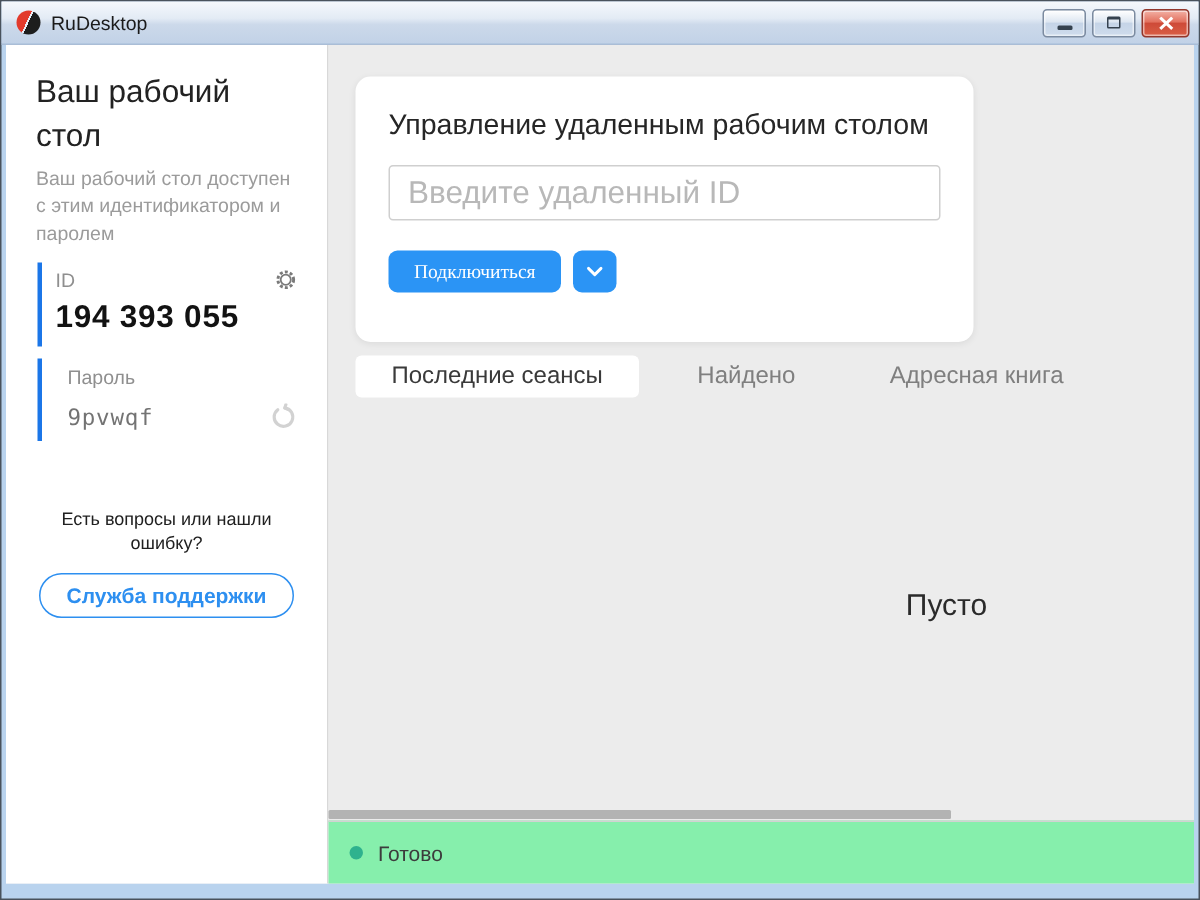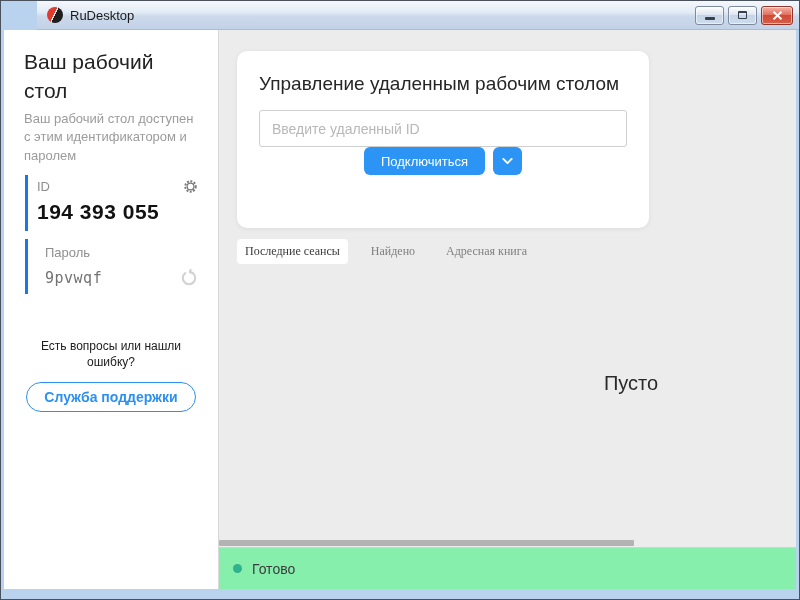--- a/index.html
+++ b/index.html
@@ -13,21 +13,20 @@
     display:flex; flex-direction:column;
   }
 
   
   .titlebar {
     height:29px; flex:0 0 29px;
     background:linear-gradient(#f5f8fc 0%, #e3ebf5 40%, #ccd9ea 55%, #c2d2e7 100%);
     display:flex; align-items:center;
     padding:0 6px 0 10px;
     border-bottom:1px solid #aabdd6;
-    margin-left:36px;
   }
   .app-logo {
     width:16px; height:16px; border-radius:50%;
     background:linear-gradient(115deg,#e23a2c 44%, #e8eef7 44%, #e8eef7 50%, #1d1d1d 50%);
     margin-right:7px; flex:0 0 16px;
   }
   .app-title { font-size:13px; color:#1a1a1a; }
   .win-controls { margin-left:auto; display:flex; gap:4px; align-items:center; }
   .win-btn {
     width:29px; height:19px; border-radius:3px;
@@ -79,41 +78,41 @@
 
   .card {
     margin:21px 0 0 18px; width:412px; height:177px;
     background:#fff; border-radius:10px;
     padding:20px 22px; box-shadow:0 1px 5px rgba(0,0,0,.07);
   }
   .card-title { font-size:19px; line-height:1.38; color:#262626; font-weight:500; }
   .remote-input {
     margin-top:13px; width:100%; height:37px;
     border:1px solid #cfcfcf; border-radius:3px; background:#fff;
-    font-size:14px; padding:0 12px; color:#333; font-family:inherit; outline:none;
+    font-size:21px; padding:0 12px; color:#333; font-family:inherit; outline:none;
   }
   .remote-input::placeholder { color:#b8b8b8; }
-  .card-actions { margin-top:0; display:flex; justify-content:center; align-items:center; gap:8px; }
+  .card-actions { margin-top:20px; display:flex; justify-content:flex-start; align-items:center; gap:8px;font-family:Liberation Serif, serif; }
   .connect-btn {
     height:28px; padding:0 17px; border:none; border-radius:6px;
     background:#2b94f5; color:#fff; font-size:13px; font-family:inherit; cursor:pointer;
   }
   .chevron-btn {
     width:29px; height:28px; border:none; border-radius:6px;
     background:#2b94f5; cursor:pointer;
     display:flex; align-items:center; justify-content:center;
   }
 
   .tabs { margin:9px 0 0 18px; display:flex; align-items:center; gap:15px; height:28px; }
-  .tab { font-size:12px; color:#7f7f7f; padding:5px 8px; cursor:pointer; white-space:nowrap;font-family:Liberation Serif, serif; }
+  .tab { font-size:16px; color:#7f7f7f; padding:5px 24px; cursor:pointer; white-space:nowrap; }
   .tab.active { background:#fff; color:#3a3a3a; border-radius:4px; }
 
   .content { flex:1 1 auto; position:relative; }
   .empty-state {
-    position:absolute; left:412px; top:107px; transform:translateX(-50%);
+    position:absolute; left:412px; top:128px; transform:translateX(-50%);
     font-size:20px; color:#2a2a2a;
   }
 
   .hscroll { height:8px; flex:0 0 8px; position:relative; }
   .hscroll-thumb { position:absolute; left:0; top:1px; height:6px; width:72%; background:#b3b3b3; border-radius:1px; cursor:pointer; }
 
   .statusbar {
     height:42px; flex:0 0 42px;
     border-top:1px solid #d2d2d2; background:#86efac;
     display:flex; align-items:center; padding-left:14px; gap:10px;

